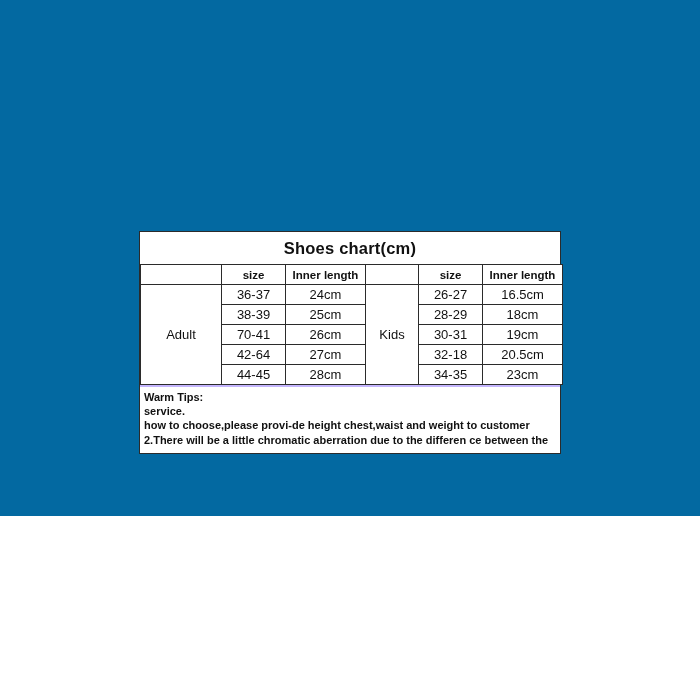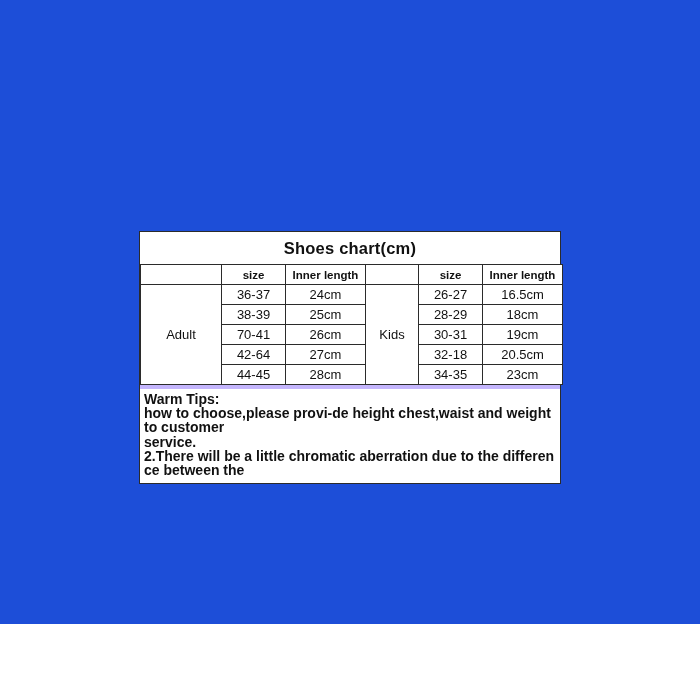--- a/index.html
+++ b/index.html
@@ -6,22 +6,22 @@
     margin: 0;
     padding: 0;
     width: 700px;
     height: 700px;
     background: #ffffff;
     font-family: "Liberation Sans", sans-serif;
   }
   #root {
     position: relative;
     width: 700px;
-    height: 624px;
-    background: #1d4ed8;
+    height: 516px;
+    background: #0369a1;
     overflow: hidden;
   }
   
   .chart-wrap {
     position: absolute;
     left: 139px;
     top: 231px;
     width: 422px;
     background: #ffffff;
     border: 1px solid #2b2b2b;
@@ -69,23 +69,23 @@
   }
   
   col.c-adult { width: 81px; }
   col.c-size  { width: 64px; }
   col.c-len   { width: 80px; }
   col.c-kids  { width: 53px; }
   col.c-size2 { width: 64px; }
   col.c-len2  { width: 80px; }
 
   .tips {
-    border-top: 4px solid #c4b5fd;
+    border-top: 2px solid #c4b5fd;
     padding: 3px 4px 6px 4px;
-    font-size: 14px;
+    font-size: 11px;
     line-height: 14.2px;
     color: #111111;
     font-weight: bold;
     background: #ffffff;
   }
   .tips .tips-head { display: block; }
   .tips .tips-line { display: block; }
 
   
   .watermark {
@@ -162,19 +162,19 @@
           <td>44-45</td>
           <td>28cm</td>
           <td>34-35</td>
           <td>23cm</td>
         </tr>
       </tbody>
     </table>
 
     <div class="tips">
       <span class="tips-head">Warm Tips:</span>
+      <span class="tips-line">service.</span>
       <span class="tips-line">how to choose,please provi-de height chest,waist and weight to customer</span>
-      <span class="tips-line">service.</span>
       <span class="tips-line">2.There will be a little chromatic aberration due to the differen ce between the</span>
     </div>
 
   </div>
 </div>
 
 </body></html>

